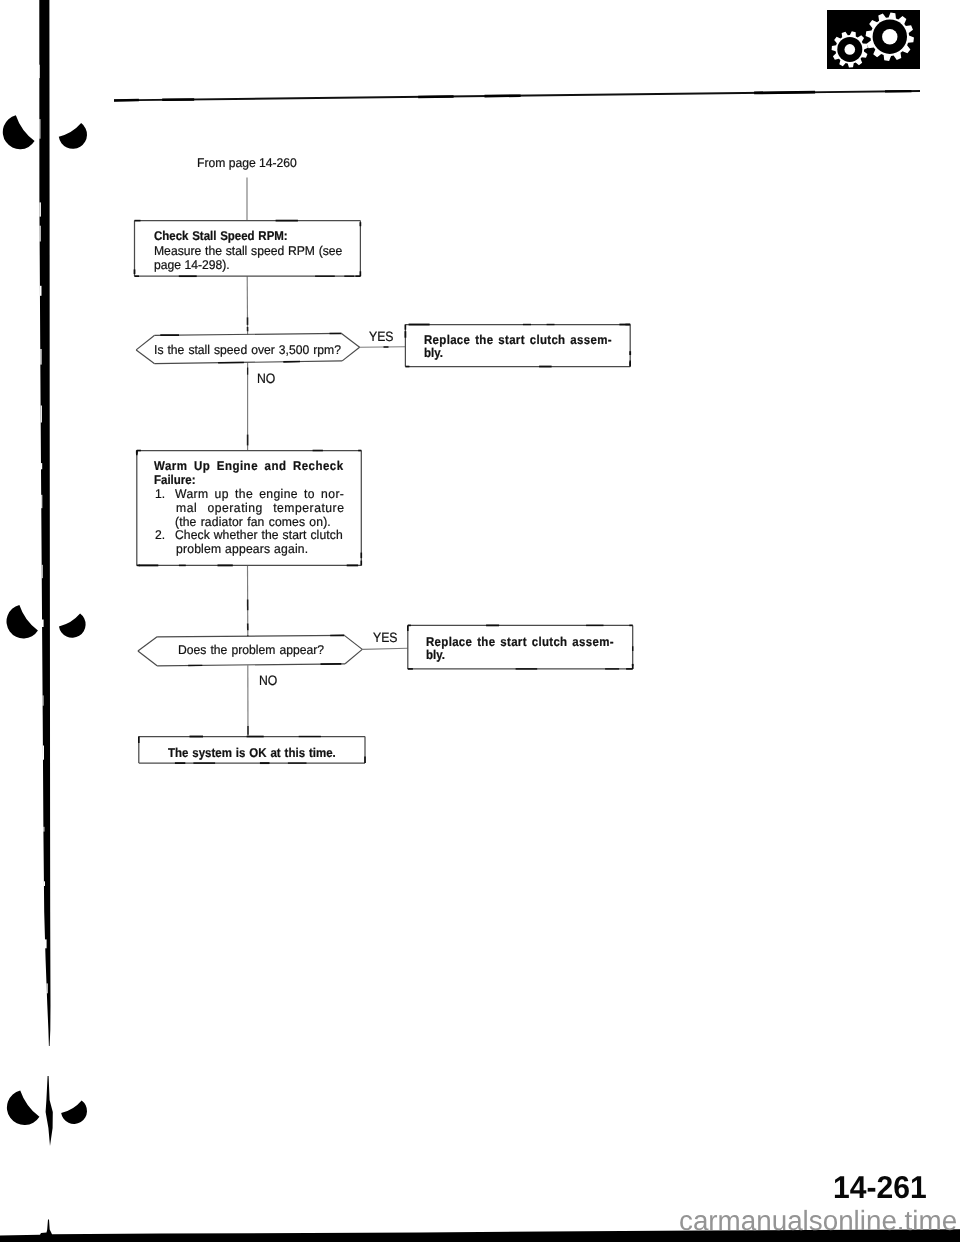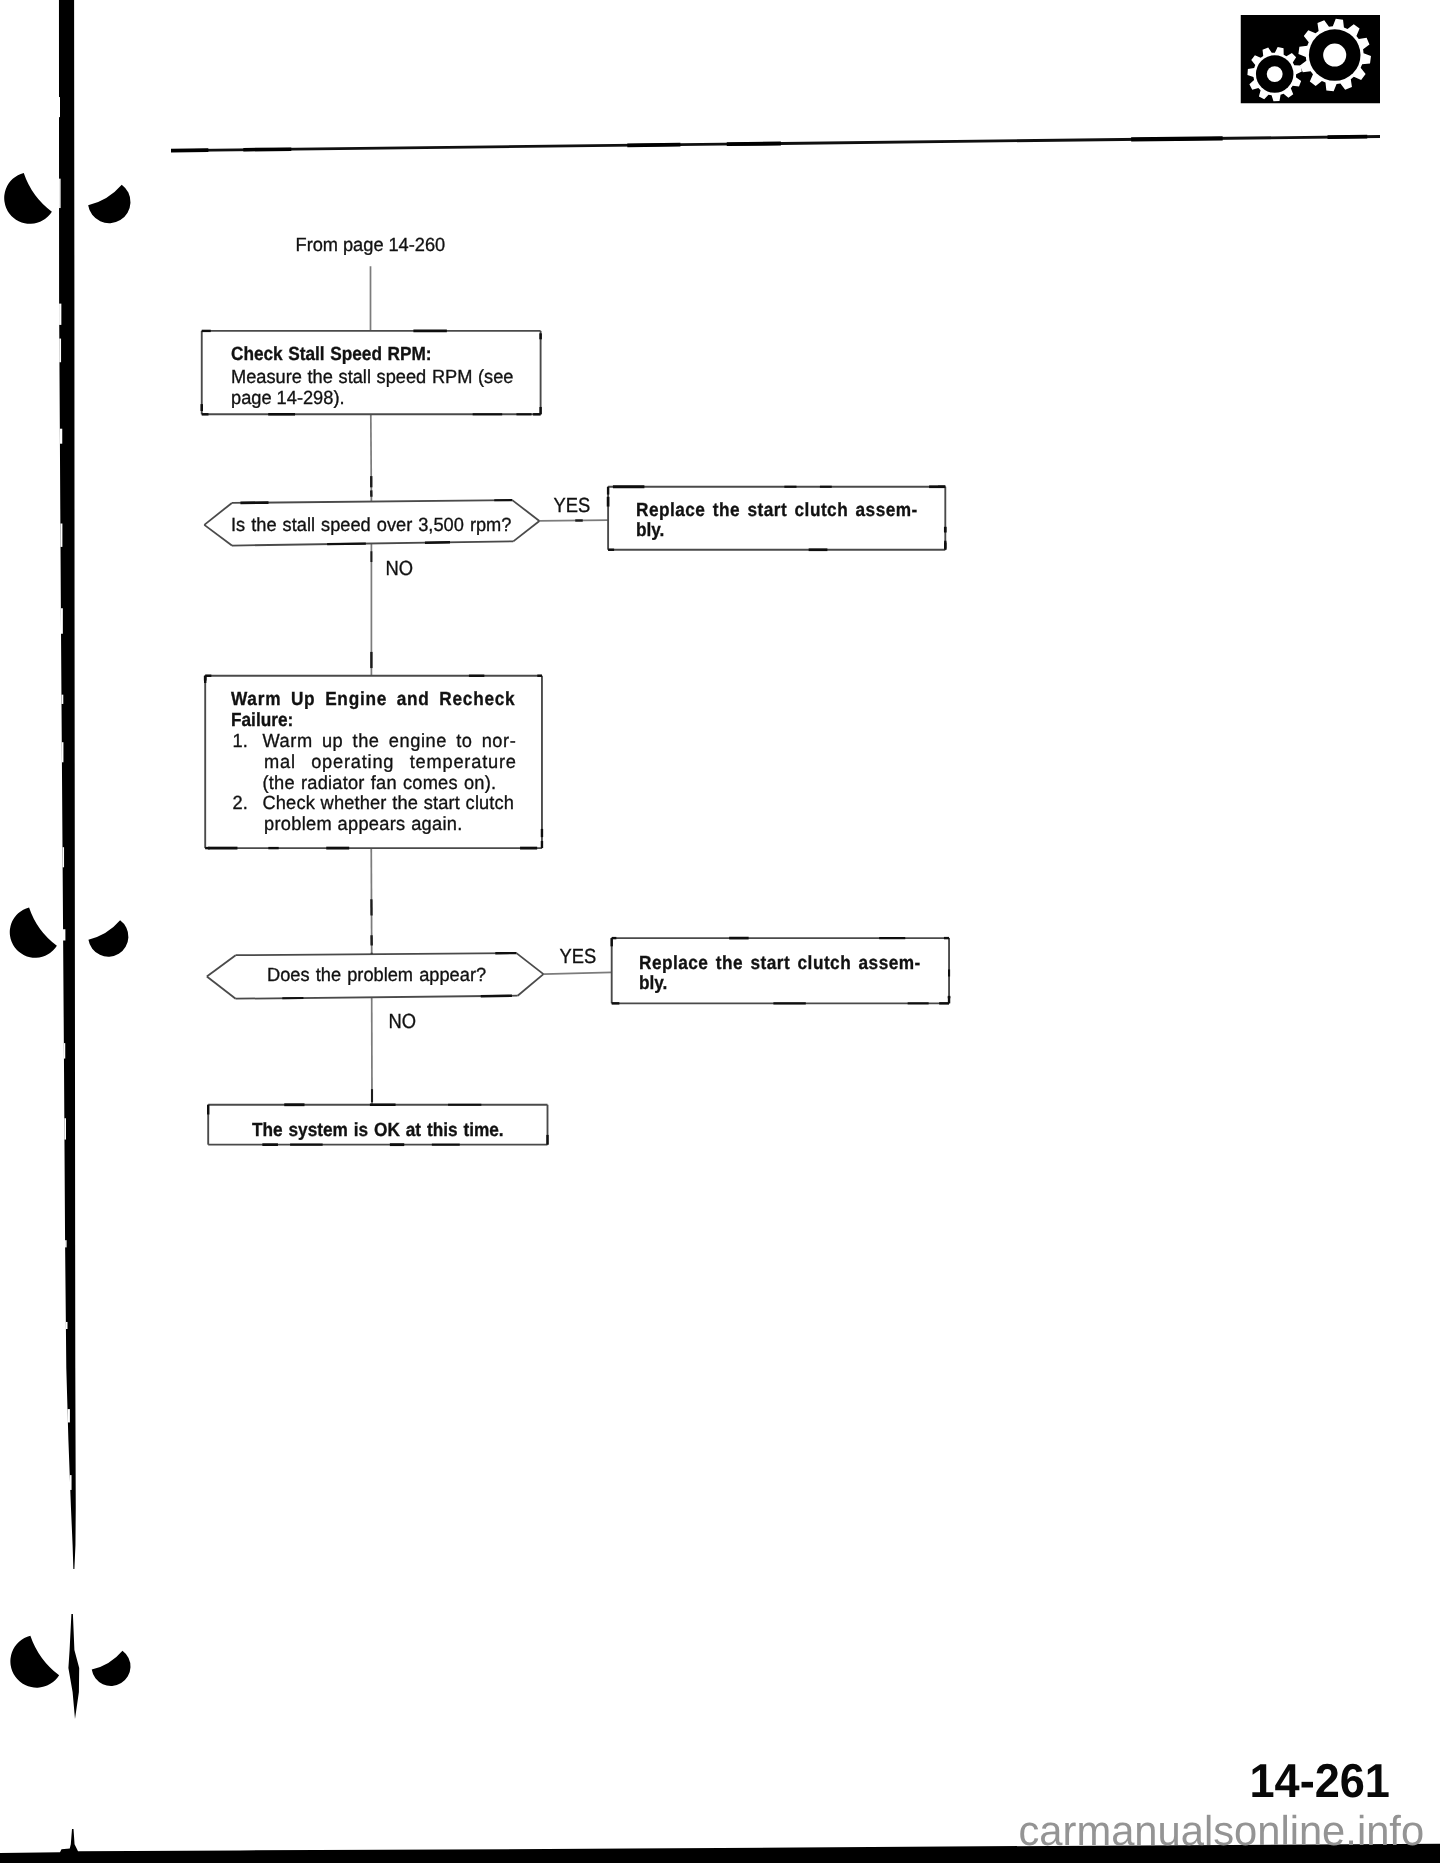--- a/index.html
+++ b/index.html
@@ -256,15 +256,15 @@
 
   <div class="ftxt bold" style="left:426.4px;top:635.6px;letter-spacing:0.35px;word-spacing:1.58px;">Replace the start clutch assem-</div>
   <div class="ftxt bold" style="left:426.4px;top:649.1px;">bly.</div>
 
   <div class="ftxt bold" style="left:168.4px;top:746.8px;word-spacing:0.81px;">The system is OK at this time.</div>
 
   <div id="pagenum">14-261</div>
   <svg id="blackband" viewBox="0 0 960 1242" xmlns="http://www.w3.org/2000/svg">
     <path d="M0,1235.4 L40,1234.8 L41.0,1232.9 L46.5,1232.4 L47.2,1229.5 L48.0,1219.4 L49.0,1219.4 L49.7,1229.5 L51.2,1232.5 L52.0,1234.2 L160,1233.6 L420,1232.4 L700,1230.6 L960,1229.2 L960,1242 L0,1242 Z" fill="#000"></path>
   </svg>
-  <div id="watermark">carmanualsonline.info</div>
+  <div id="watermark">carmanualsonline.time</div>
   </div>
 </div>
 
 </body></html>

